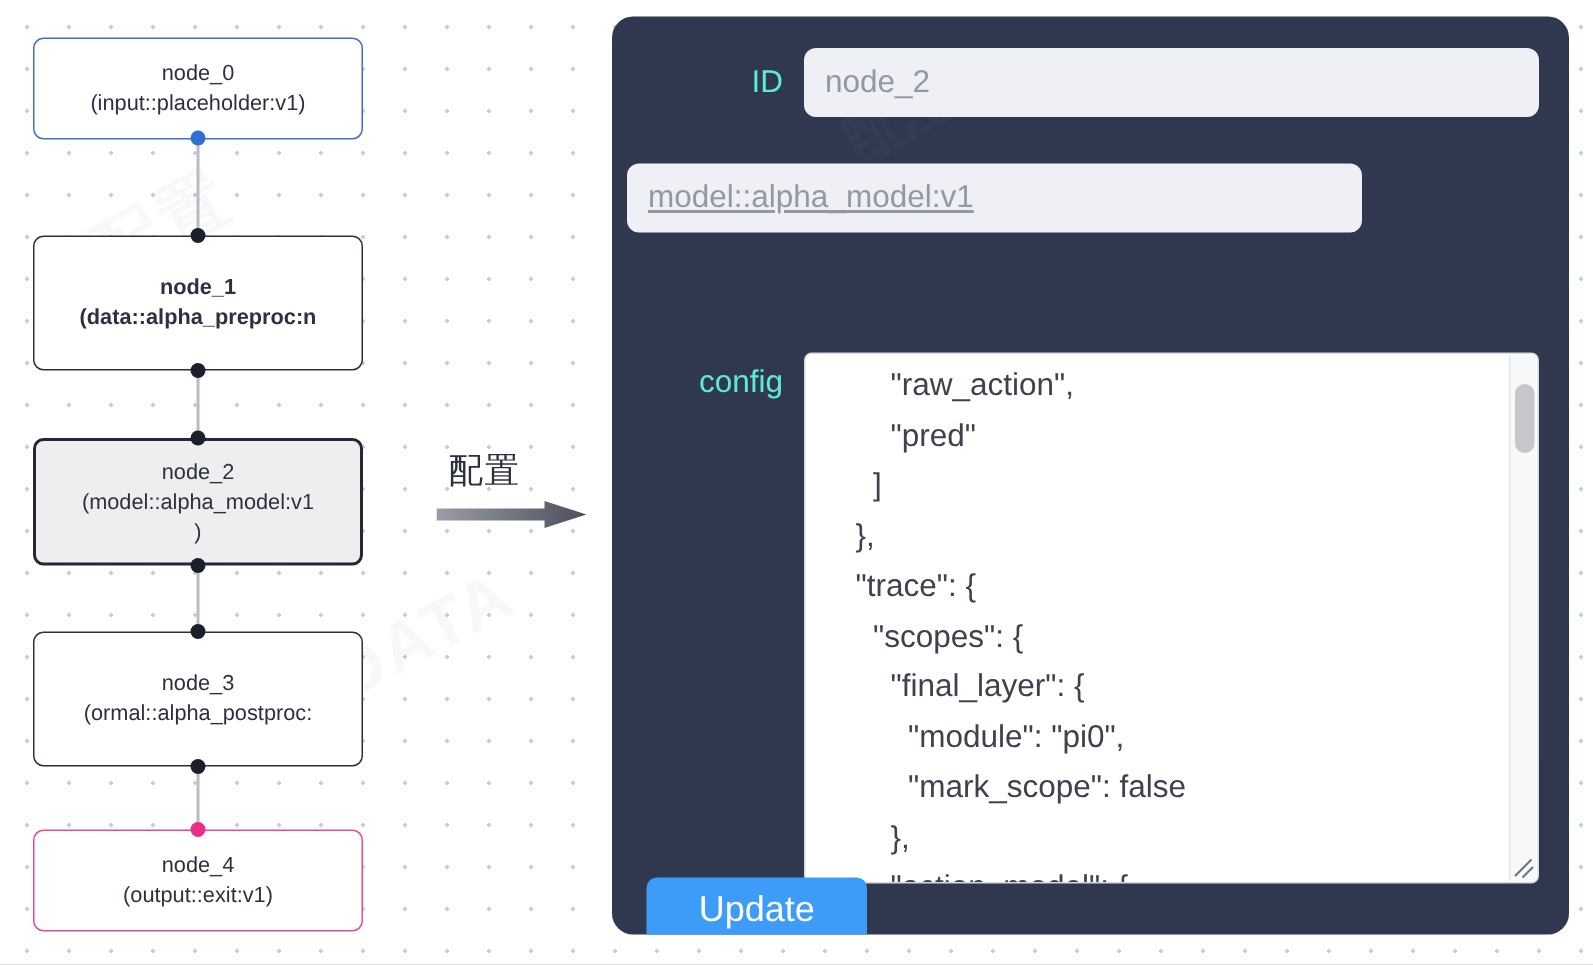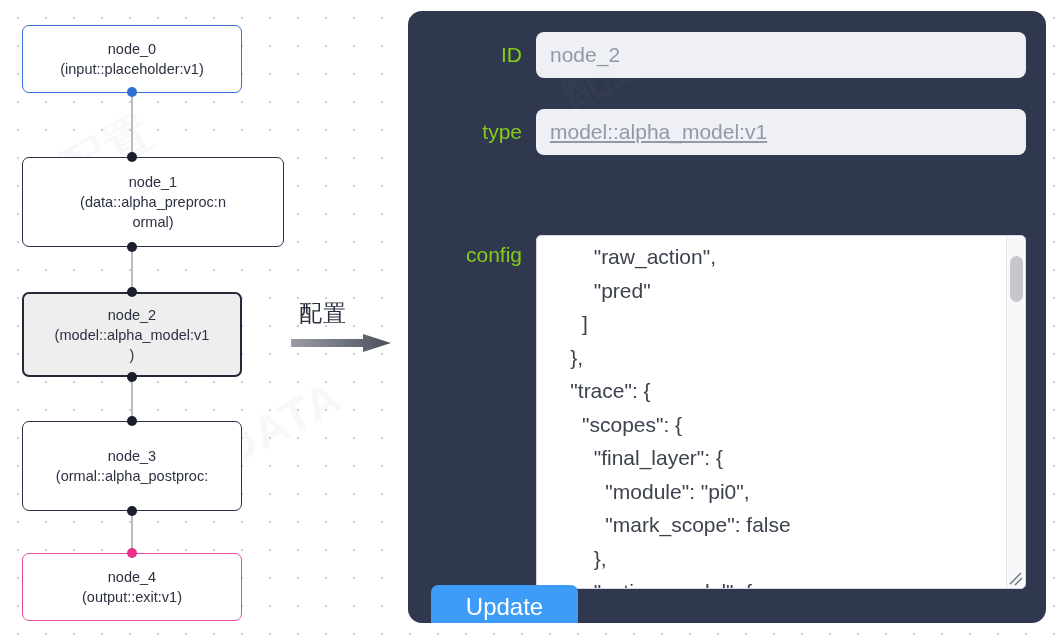--- a/index.html
+++ b/index.html
@@ -123,21 +123,21 @@
     border-radius: 14px;
     box-sizing: border-box;
     overflow: hidden;
   }
   .field-row {
     position: absolute;
     display: flex;
     align-items: center;
   }
   .field-label {
-    color: #84cc16;
+    color: #5eead4;
     font-size: 21px;
     text-align: right;
     width: 118px;
     padding-right: 14px;
     box-sizing: border-box;
     flex: 0 0 auto;
   }
   .field-input {
     background: #eef0f5;
     border: none;
@@ -243,24 +243,23 @@
     <div class="edge" style="left:131px; top:247px; height:45px;"></div>
     <div class="edge" style="left:131px; top:377px; height:44px;"></div>
     <div class="edge" style="left:131px; top:511px; height:42px;"></div>
 
     <div class="node input-node" style="left:22px; top:25px; width:220px; height:68px;">
       <span class="nline">node_0</span>
       <span class="nline">(input::placeholder:v1)</span>
     </div>
     <div class="handle blue" style="left:132px; top:92px;"></div>
 
-    <div class="node" style="left:22px; top:157px; width:262px; height:90px;">
+    <div class="node" style="left:22px; top:157px; width:220px; height:90px;font-weight:bold;">
       <span class="nline">node_1</span>
       <span class="nline">(data::alpha_preproc:n</span>
-      <span class="nline">ormal)</span>
     </div>
     <div class="handle" style="left:132px; top:157px;"></div>
     <div class="handle" style="left:132px; top:247px;"></div>
 
     <div class="node selected" style="left:22px; top:292px; width:220px; height:85px;">
       <span class="nline">node_2</span>
       <span class="nline">(model::alpha_model:v1</span>
       <span class="nline">)</span>
     </div>
     <div class="handle" style="left:132px; top:292px;"></div>
@@ -297,21 +296,20 @@
 
     <div class="watermark" style="left:150px; top:30px; color:rgba(255,255,255,0.022);">配置</div>
     <div class="watermark" style="left:210px; top:330px; color:rgba(255,255,255,0.022);">SOSDATA</div>
 
     <div class="field-row" id="row-id">
       <div class="field-label">ID</div>
       <input class="field-input" id="id-input" type="text" value="node_2" style="">
     </div>
 
     <div class="field-row" id="row-type">
-      <div class="field-label">type</div>
       <input class="field-input" id="type-input" type="text" value="model::alpha_model:v1" style="">
     </div>
 
     <div class="field-row" id="row-config">
       <div class="field-label" style="padding-top:8px;">config</div>
       <div id="config-textarea-wrap">
         <textarea id="config-textarea" spellcheck="false" style="">        "raw_action",
         "pred"
       ]
     },

